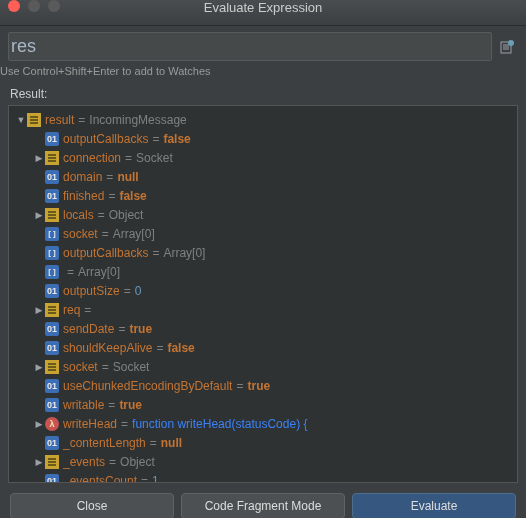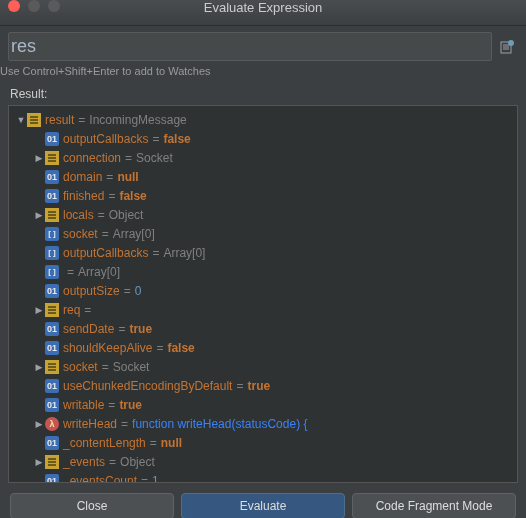--- a/index.html
+++ b/index.html
@@ -380,15 +380,15 @@
       <span class="arrow none">▶</span>
       <span class="icon prim">01</span>
       <span class="fname">_eventsCount</span>
       <span class="eq">=</span>
       <span class="vnum">1</span>
     </div>
   </div>
 
 <div class="button-row">
   <button class="btn">Close</button>
+  <button class="btn">Code Fragment Mode</button>
   <button class="btn primary">Evaluate</button>
-  <button class="btn">Code Fragment Mode</button>
 </div>
 
 </body></html>

